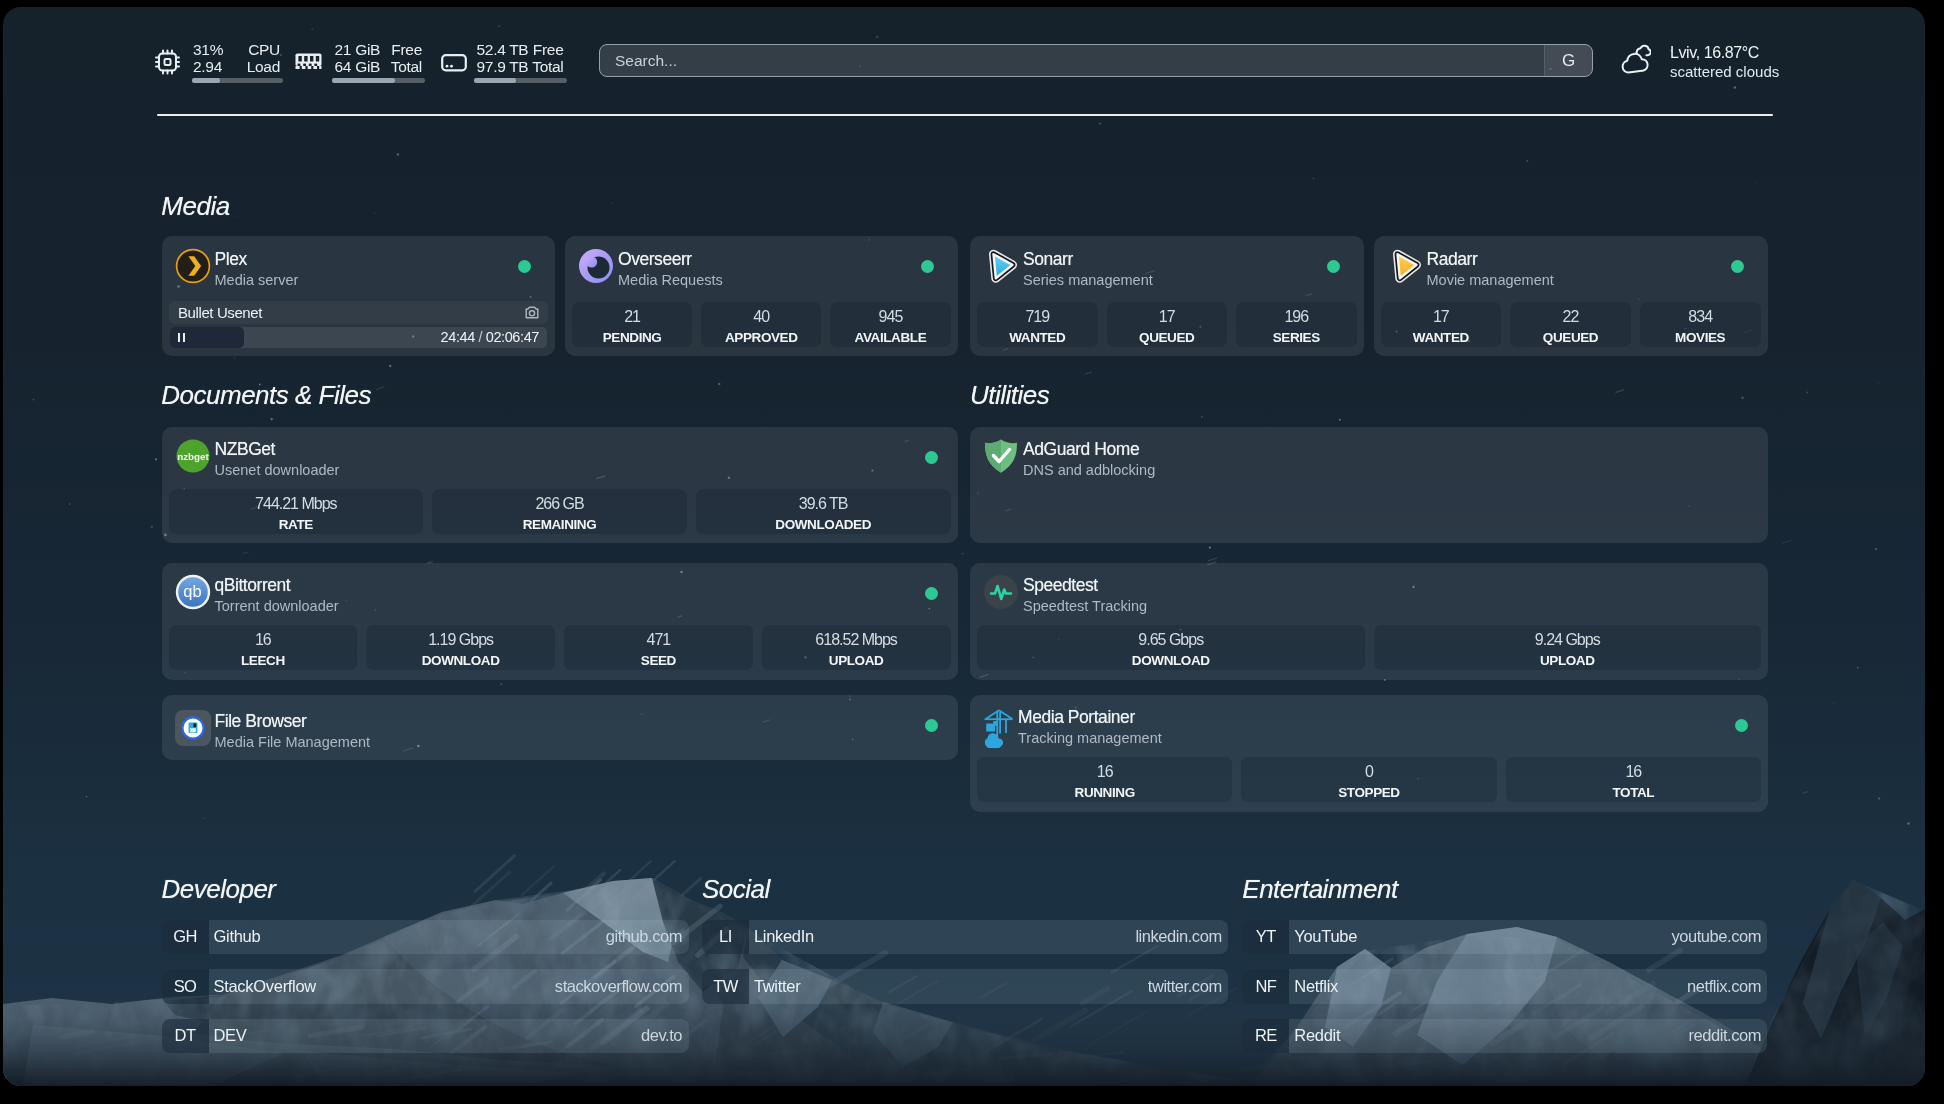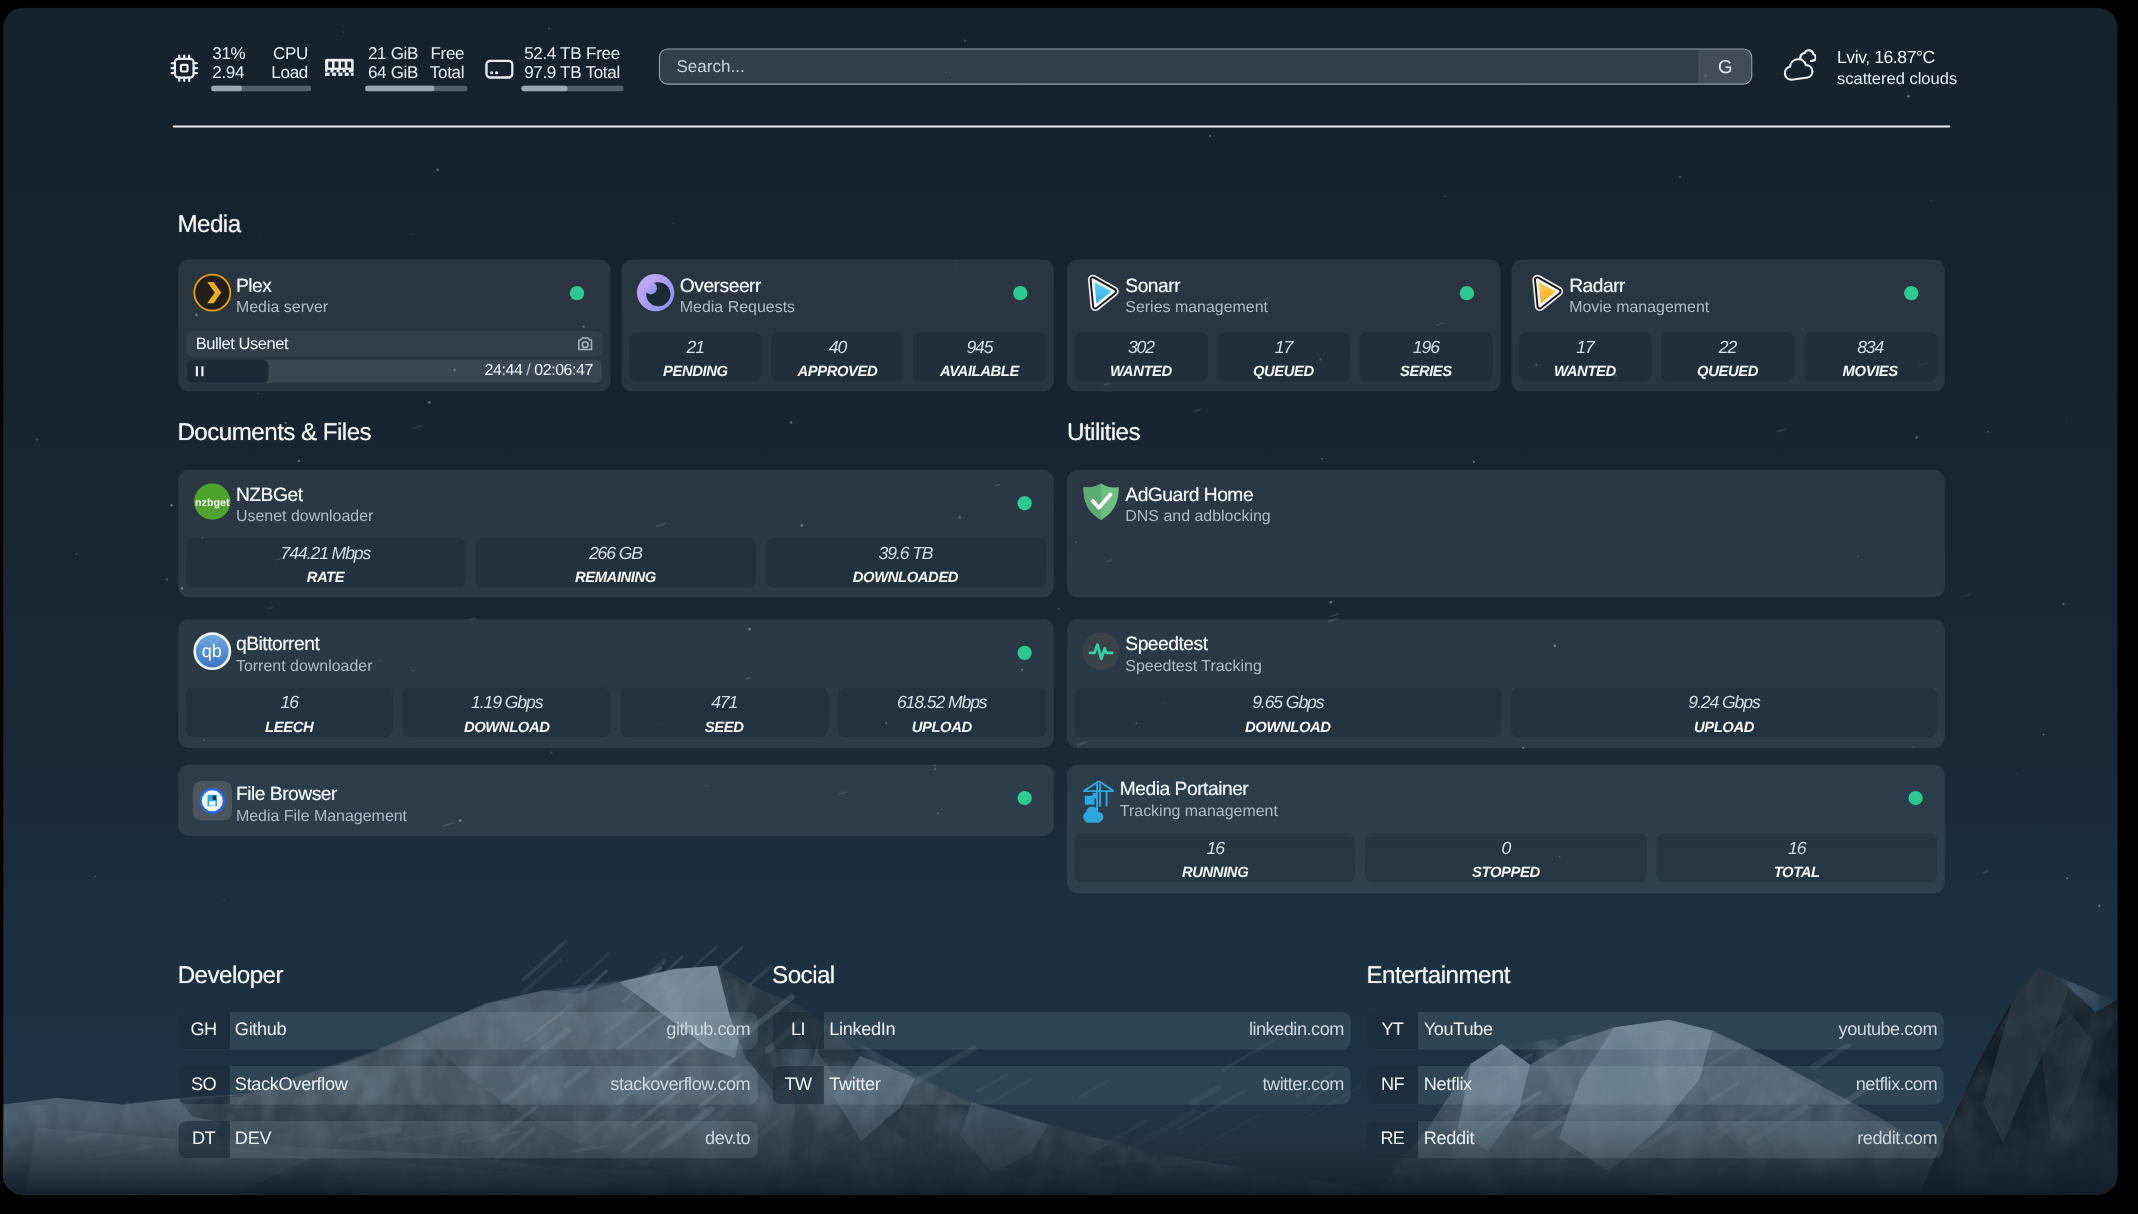--- a/index.html
+++ b/index.html
@@ -8,24 +8,24 @@
 #scene { position:absolute; left:0; top:0; }
 .abs { position:absolute; }
 .rc .hdr { top:11px; }
 .fb .hdr { top:14.5px; }
 .card { position:absolute; background:rgba(255,255,255,0.088); border-radius:10px; }
 .hdr { position:absolute; left:13px; top:12px; display:flex; gap:4px; align-items:flex-start; }
 .ht .t { font-size:17.5px; color:#eef3f6; line-height:22px; letter-spacing:-0.45px; text-shadow:0 0 0.7px rgba(238,243,246,0.75); }
 .ht .s { font-size:14.5px; color:#aebac4; line-height:17px; margin-top:2px; }
 .dot { position:absolute; width:13px; height:13px; border-radius:50%; background:#2dc992; top:24px; }
 .stats { position:absolute; left:7px; right:7px; bottom:9.5px; height:45px; display:flex; gap:9px; }
-.blk { flex:1; background:rgba(10,24,38,0.22); border-radius:7px; text-align:center; padding-top:4px;font-style:italic; }
+.blk { flex:1; background:rgba(10,24,38,0.22); border-radius:7px; text-align:center; padding-top:4px; }
 .blk .n { font-size:16px; line-height:20px; color:#d3dde4; letter-spacing:-1px; padding-top:1px; }
 .blk .l { font-size:13.5px; line-height:16px; color:#f3f6f8; font-weight:bold; letter-spacing:-0.4px; margin-top:3px; }
-.h2 { position:absolute; font-size:22px; color:#f2f6f8; letter-spacing:-0.5px; text-shadow:0 0 0.8px rgba(242,246,248,0.7); }
+.h2 { position:absolute; font-size:26px; color:#f2f6f8; letter-spacing:-0.5px; text-shadow:0 0 0.8px rgba(242,246,248,0.7);font-style:italic; }
 .ico { width:36px; height:36px; flex:none; }
 .bmcol { position:absolute; }
 .bmrow { position:absolute; left:0; right:0; height:34.5px; border-radius:8px; overflow:hidden; background:rgba(200,225,240,0.11); display:flex; align-items:center; }
 .bmab { width:47px; align-self:stretch; background:rgba(13,28,44,0.55); color:#f0f4f7; font-size:16.5px; letter-spacing:-0.6px; display:flex; align-items:center; justify-content:center; flex:none; }
 .bmnm { font-size:16.5px; color:#eaf0f4; margin-left:5px; letter-spacing:-0.3px; }
 .bmur { font-size:16.5px; color:#ccd6de; margin-left:auto; margin-right:6.5px; letter-spacing:-0.45px; }
 .tb { position:absolute; color:#e8eef2; font-size:15.5px; line-height:17.3px; letter-spacing:-0.3px; }
 .tb div { white-space:nowrap; }
 .bar { position:absolute; height:4.6px; border-radius:2.3px; background:rgba(255,255,255,0.28); }
 .bar i { display:block; height:100%; border-radius:2.3px; background:#9aa6b1; }
@@ -449,21 +449,21 @@
           </g>
         </svg>
         <div class="ht">
           <div class="t">Sonarr</div>
           <div class="s">Series management</div>
         </div>
       </div>
       <div class="dot" style="right:23.8px"></div>
 <div class="stats">
         <div class="blk">
-          <div class="n">302</div>
+          <div class="n">719</div>
           <div class="l">WANTED</div>
         </div>
         <div class="blk">
           <div class="n">17</div>
           <div class="l">QUEUED</div>
         </div>
         <div class="blk">
           <div class="n">196</div>
           <div class="l">SERIES</div>
         </div>

